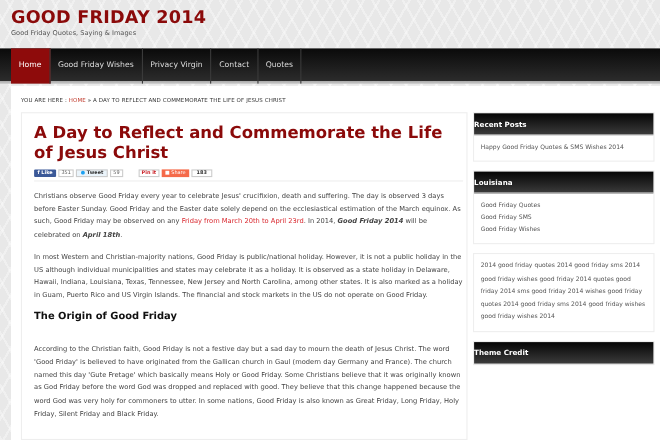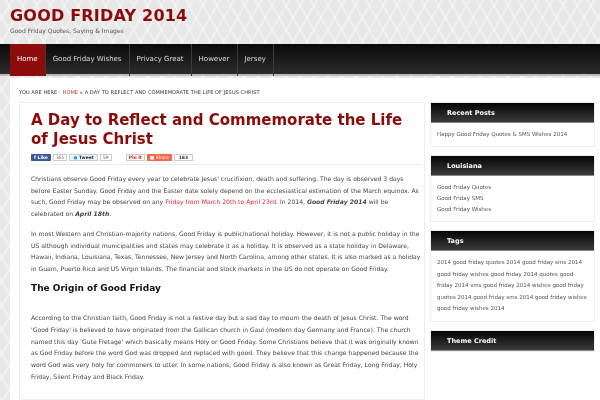--- a/index.html
+++ b/index.html
@@ -24,38 +24,38 @@
 .btn-pin{background:#fff;border:1px solid #ccc;color:#cb2027;padding:0 2px;font-weight:bold;margin-left:12px}
 .btn-share{background:#f56a4a;color:#fff;padding:1px 3px}
 .cnt2{border:1px solid #ccc;padding:0 4px;color:#333;font-weight:bold}
 .divider{position:absolute;left:11px;top:61px;width:390px;height:1px;background:#eee}
 .body-text{position:absolute;left:11px;top:70px;width:390px;font-size:6.1px;line-height:11.7px;color:#444}
 .body-text p{margin-bottom:8px}
 .body-text .lnk{color:#d9282f}
 .body-text h3{font-size:9px;font-weight:bold;color:#111;margin:2px 0 18px 0}
 .sidebar{position:absolute;left:430px;top:102px;width:165px}
 .widget{background:#fff;border:1px solid #eee;margin-bottom:8px}
-.widget-title{background:linear-gradient(#050505,#3a3a3a);color:#fff;font-size:6.5px;font-weight:bold;height:20px;line-height:20px;padding-left:16px;border-bottom:1px solid #888}
+.widget-title{background:linear-gradient(#050505,#3a3a3a);color:#fff;font-size:6.5px;font-weight:bold;height:20px;line-height:20px;padding-left:0;border-bottom:1px solid #888}
 .widget-body{padding:6px 6px 6px 6px;font-size:5.5px;color:#555;line-height:11px}
 .tags{line-height:11.5px}
 </style>
 </head>
 <body>
 
 <div class="header">
  <div class="site-title">GOOD FRIDAY 2014</div>
  <div class="tagline">Good Friday Quotes, Saying &amp; Images</div>
 </div>
 
 <div class="nav">
  <div class="nav-item active">Home</div>
  <div class="nav-item">Good Friday Wishes</div>
- <div class="nav-item">Privacy Great</div>
- <div class="nav-item">However</div>
- <div class="nav-item">Jersey</div>
+ <div class="nav-item">Privacy Virgin</div>
+ <div class="nav-item">Contact</div>
+ <div class="nav-item">Quotes</div>
 </div>
 
 <div class="content-wrap">
  <div class="breadcrumb">
   <span>YOU ARE HERE : </span><span class="home">HOME</span><span> » </span><span>A DAY TO REFLECT AND COMMEMORATE THE LIFE OF JESUS CHRIST</span>
  </div>
 </div>
 
 <div class="post">
  <h1 class="post-title">A Day to Reflect and Commemorate the Life of Jesus Christ</h1>
@@ -86,21 +86,20 @@
  </div>
  <div class="widget">
   <div class="widget-title">Louisiana</div>
   <div class="widget-body">
    <div>Good Friday Quotes</div>
    <div>Good Friday SMS</div>
    <div>Good Friday Wishes</div>
   </div>
  </div>
  <div class="widget">
-  <div class="widget-title">Tags</div>
   <div class="widget-body tags">
    <span>2014 good friday quotes</span>
    <span>2014 good friday sms</span>
    <span>2014 good friday wishes</span>
    <span>good friday 2014 quotes</span>
    <span>good friday 2014 sms</span>
    <span>good friday 2014 wishes</span>
    <span>good friday quotes 2014</span>
    <span>good friday sms 2014</span>
    <span>good friday wishes</span>

